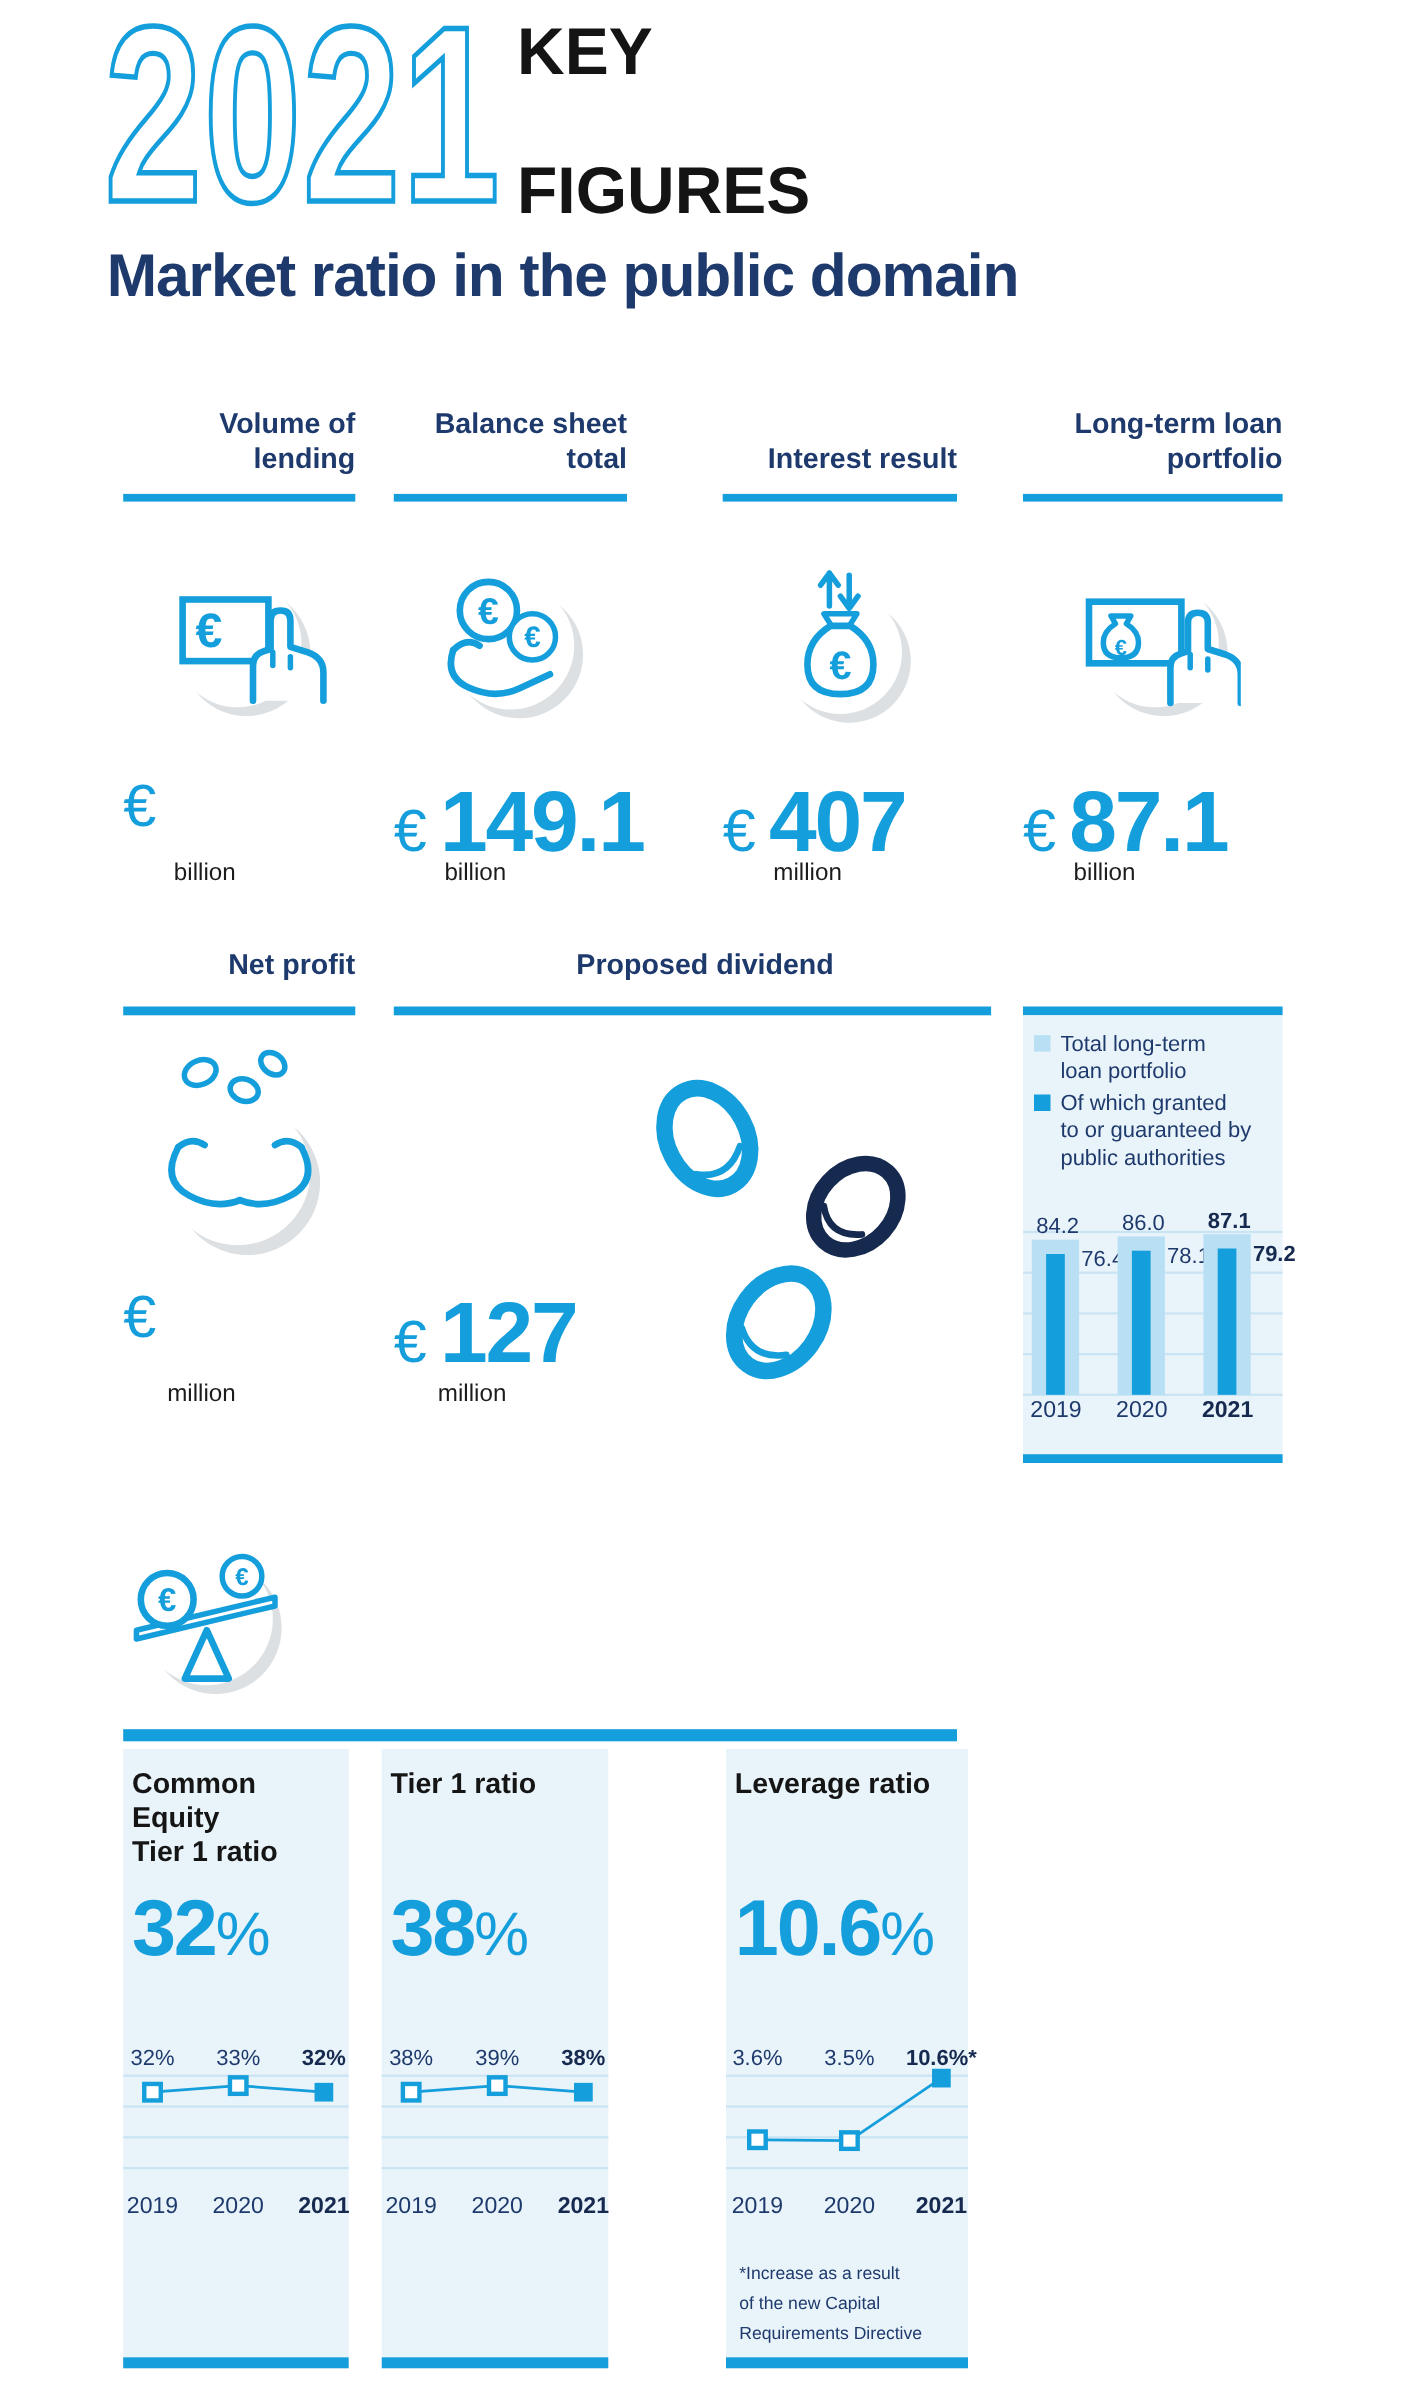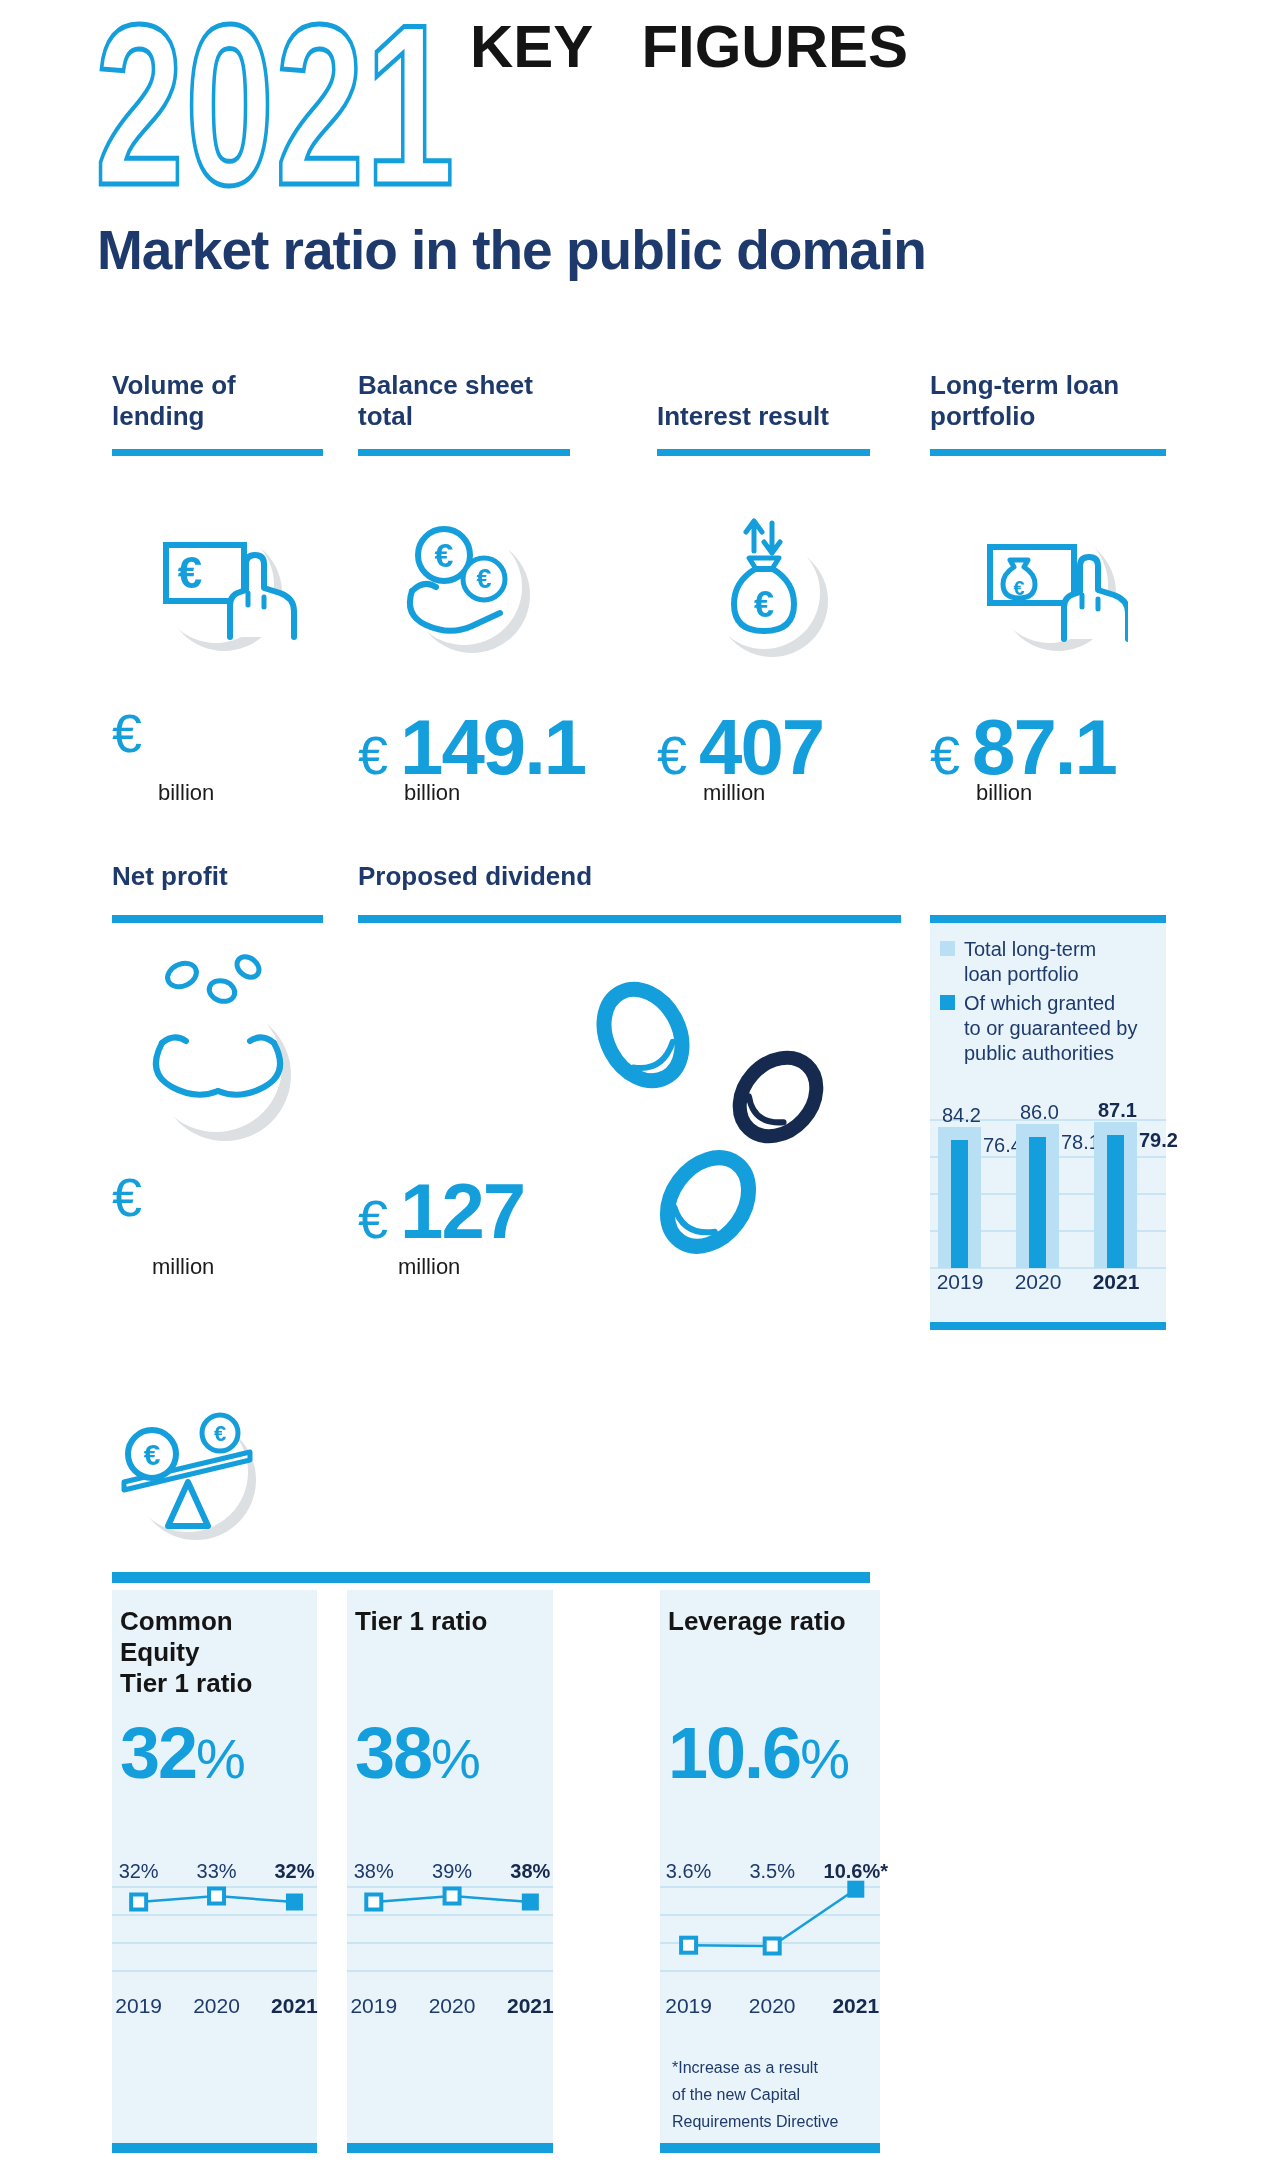--- a/index.html
+++ b/index.html
@@ -6,27 +6,27 @@
     --accent:#149EDB; --accent-light:#B9DFF4; --panel:#E9F3FA; --grid:#C9E4F3;
     --navy:#1E3A6C; --darknavy:#16294F; --ink:#141414; --shadow:#DCE0E3;
   }
   html,body{margin:0;padding:0;background:#fff;}
   .canvas{position:relative;width:1276px;height:2166px;background:#fff;overflow:hidden;
           font-family:"Liberation Sans",sans-serif;}
   .abs{position:absolute;}
   .year{position:absolute;left:95px;top:-9px;font-size:228px;font-weight:700;line-height:1;
         letter-spacing:2px;color:#fff;-webkit-text-stroke:5px var(--accent);
         transform:scaleX(0.70);transform-origin:left top;white-space:nowrap;}
-  .title{position:absolute;left:470px;top:17px;height:187px;display:flex;flex-direction:row;
+  .title{position:absolute;left:470px;top:17px;height:187px;display:flex;flex-direction:column;
          justify-content:space-between;font-size:60px;font-weight:800;line-height:1;color:var(--ink);
-         letter-spacing:0px;gap:48px;}
+         letter-spacing:0px;}
   .subtitle{position:absolute;left:97px;top:218px;font-size:55px;font-weight:700;color:var(--navy);
             letter-spacing:-1px;white-space:nowrap;}
   .colhead{position:absolute;display:flex;flex-direction:column;justify-content:flex-end;
-           font-size:26px;font-weight:700;line-height:31px;color:var(--navy);}
+           font-size:26px;font-weight:700;line-height:31px;color:var(--navy);align-items:flex-end;}
   .bluebar{position:absolute;background:var(--accent);}
   .bignum{position:absolute;display:flex;align-items:baseline;gap:12px;color:var(--accent);white-space:nowrap;}
   .bignum .euro{font-size:54px;font-weight:400;}
   .bignum .val{font-size:78px;font-weight:700;letter-spacing:-2px;}
   .unit{position:absolute;font-size:22px;color:#1c1c1c;}
   .panelbg{position:absolute;background:var(--panel);}
   .legend{position:absolute;display:flex;flex-direction:column;gap:4px;}
   .legend .entry{display:flex;gap:9px;}
   .legend .sw{width:15px;height:15px;margin-top:4px;flex-shrink:0;}
   .legend .txt{font-size:20px;line-height:25px;color:var(--navy);}

